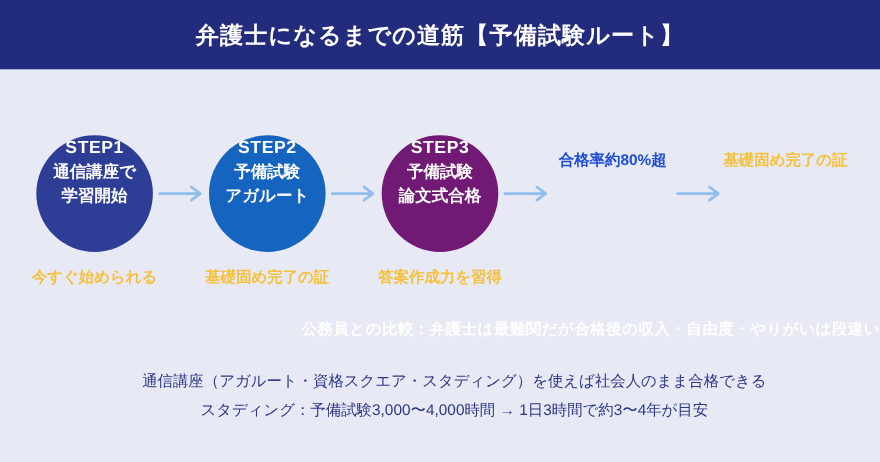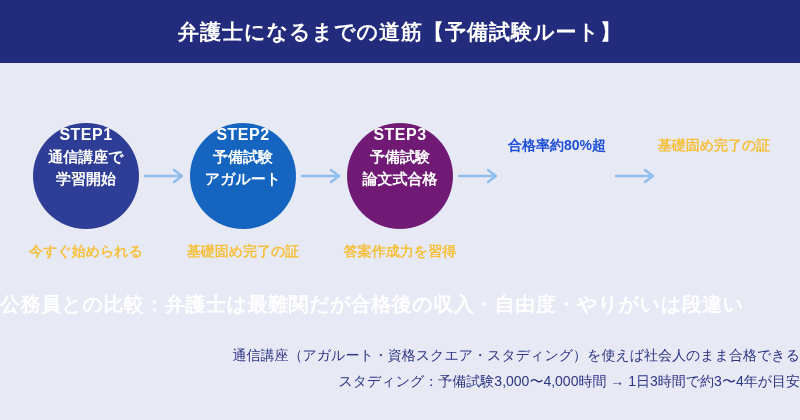--- a/index.html
+++ b/index.html
@@ -62,30 +62,30 @@
     width: 51px;
     margin-top: 45px;
     display: flex;
     align-items: center;
     justify-content: center;
     flex-shrink: 0;
   }
 
   .comparison-line {
     margin-top: 30px;
-    text-align: left;
+    text-align: right;
     color: #ffffff;
-    font-size: 20px;
+    font-size: 14px;
     font-weight: bold;
     letter-spacing: 0.5px;
   }
 
   .info-block {
     margin-top: 24px;
-    text-align: right;
+    text-align: center;
     font-size: 14px;
     line-height: 26px;
     padding-left: 26px;
   }
 </style>
 </head>
 <body>
 
 <div class="canvas" style="background: rgb(231, 233, 244);">
 

